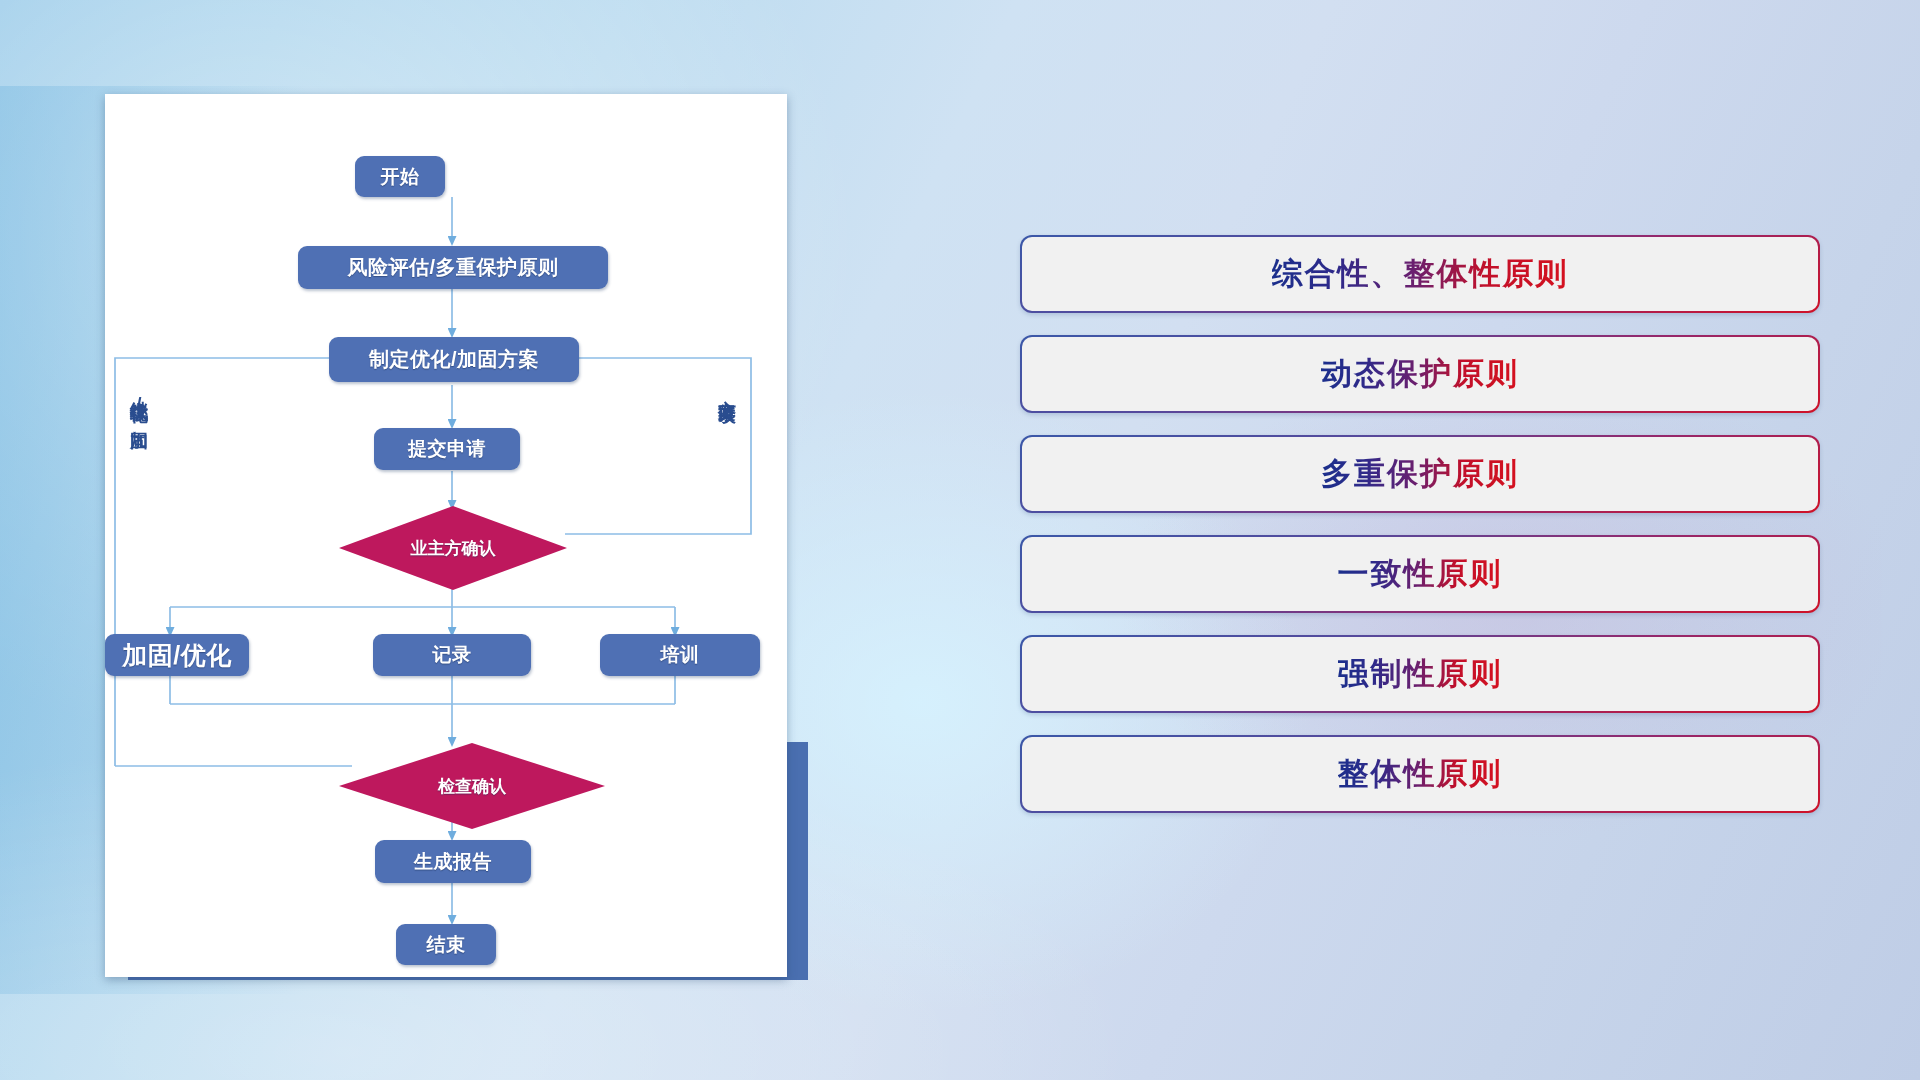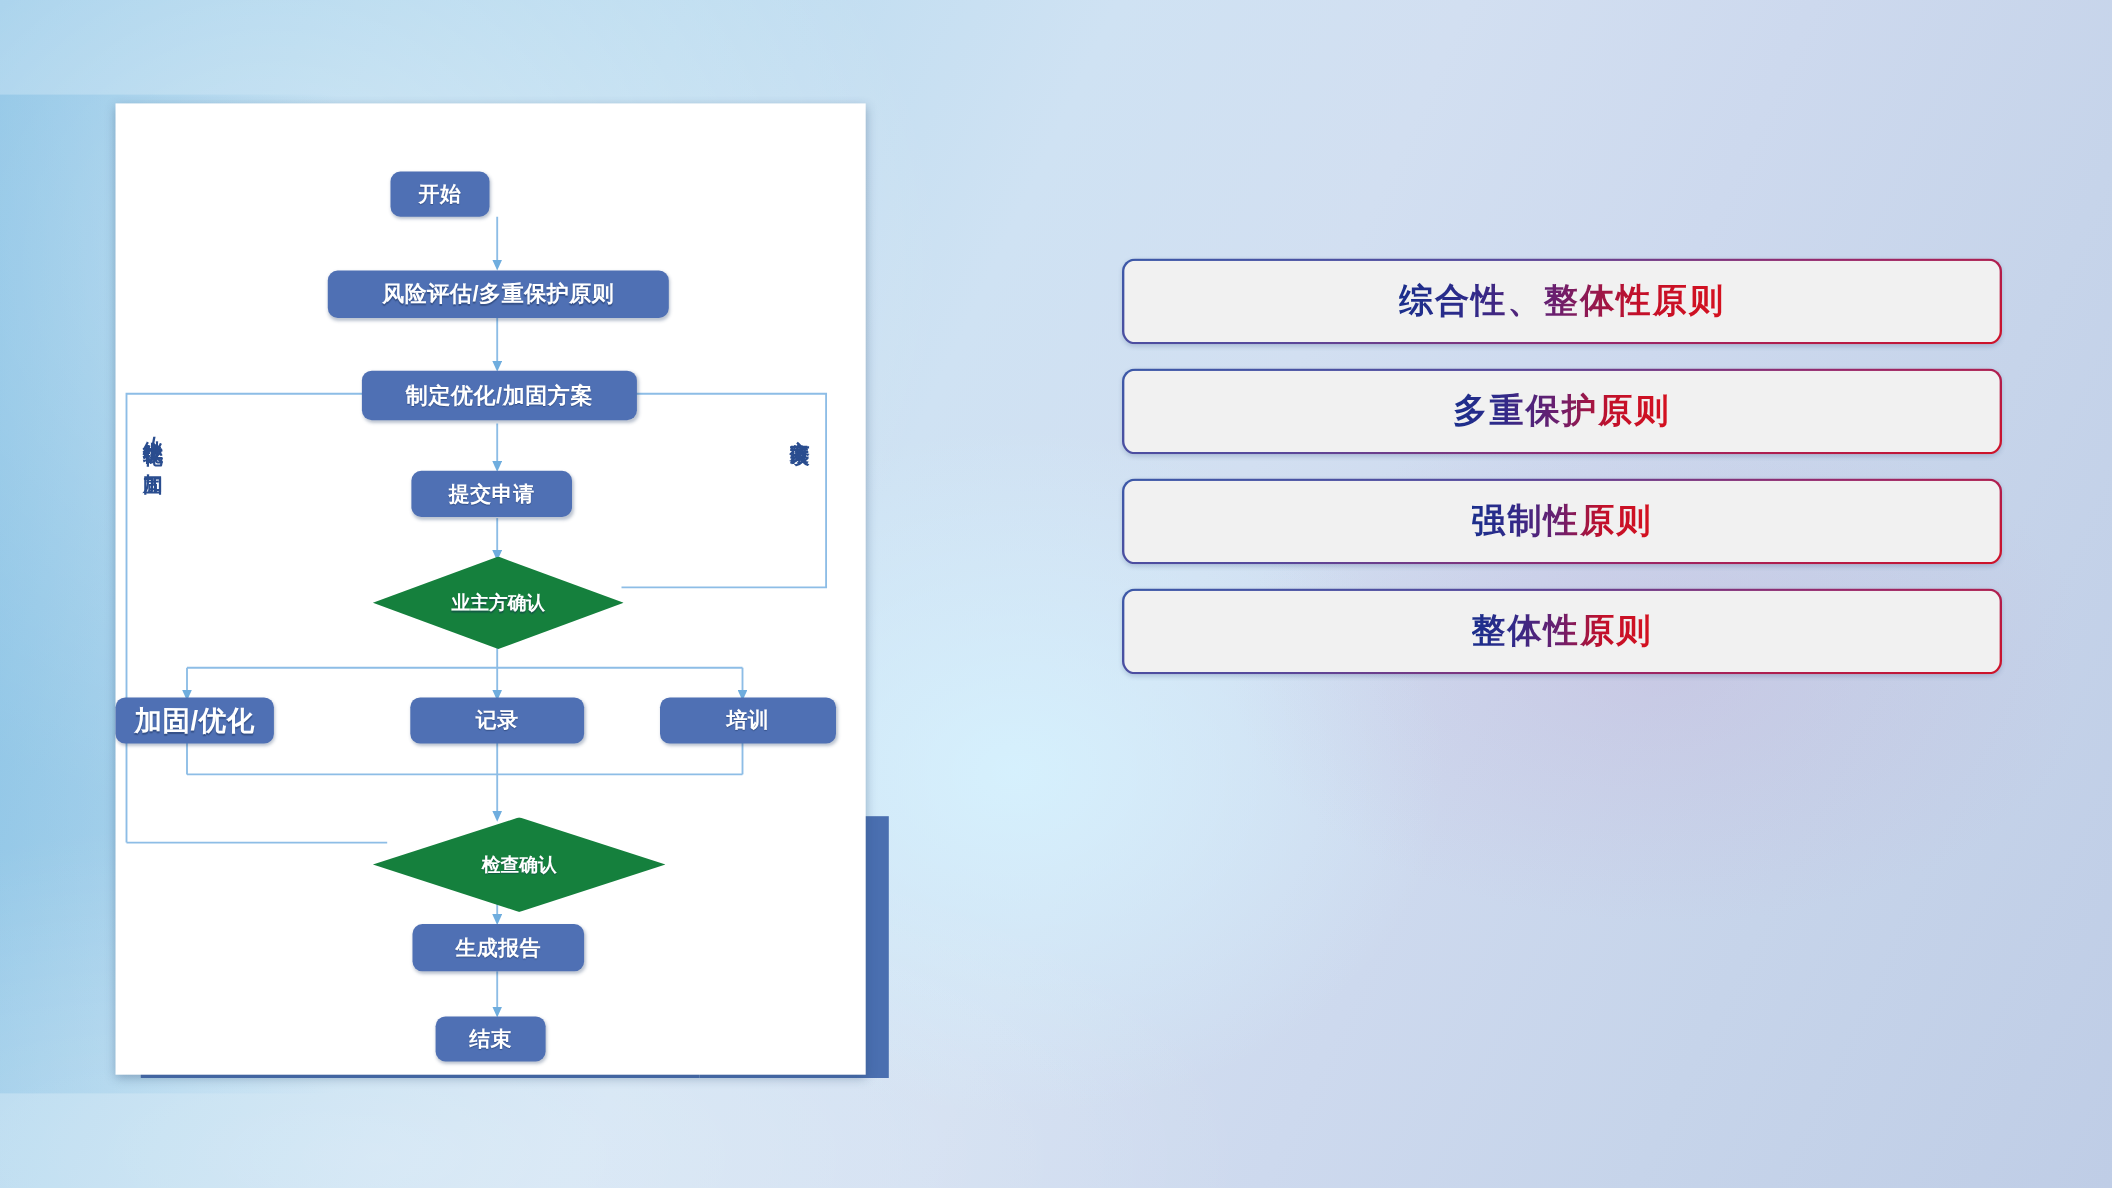--- a/index.html
+++ b/index.html
@@ -64,21 +64,21 @@
     text-shadow:0 1px 1px rgba(20,40,80,.45);
     box-shadow:1px 2px 3px rgba(30,55,100,.30);
     box-sizing:border-box;
     white-space:nowrap;
   }
   .diamond{
     position:absolute;
     color:#ffffff;font-weight:bold;
     display:flex;align-items:center;justify-content:center;
     clip-path:polygon(50% 0%,100% 50%,50% 100%,0% 50%);
-    background:#15803d;
+    background:#be185d;
     text-shadow:0 1px 1px rgba(20,40,80,.45);
     white-space:nowrap;
   }
   .vlabel{
     position:absolute;
     color:#2a4d8f;font-weight:bold;
     writing-mode:vertical-rl;
     text-orientation:upright;
     letter-spacing:2px;
     white-space:nowrap;
@@ -228,25 +228,31 @@
   <div class="right">
 
 
     <div class="cards">
 
 
       <div class="card">
         <span class="card-text">综合性、整体性原则</span>
       </div>
 
+      <div class="card">
+        <span class="card-text">动态保护原则</span>
+      </div>
 
       <div class="card">
         <span class="card-text">多重保护原则</span>
       </div>
 
+      <div class="card">
+        <span class="card-text">一致性原则</span>
+      </div>
 
       <div class="card">
         <span class="card-text">强制性原则</span>
       </div>
 
       <div class="card">
         <span class="card-text">整体性原则</span>
       </div>
 
     </div>

